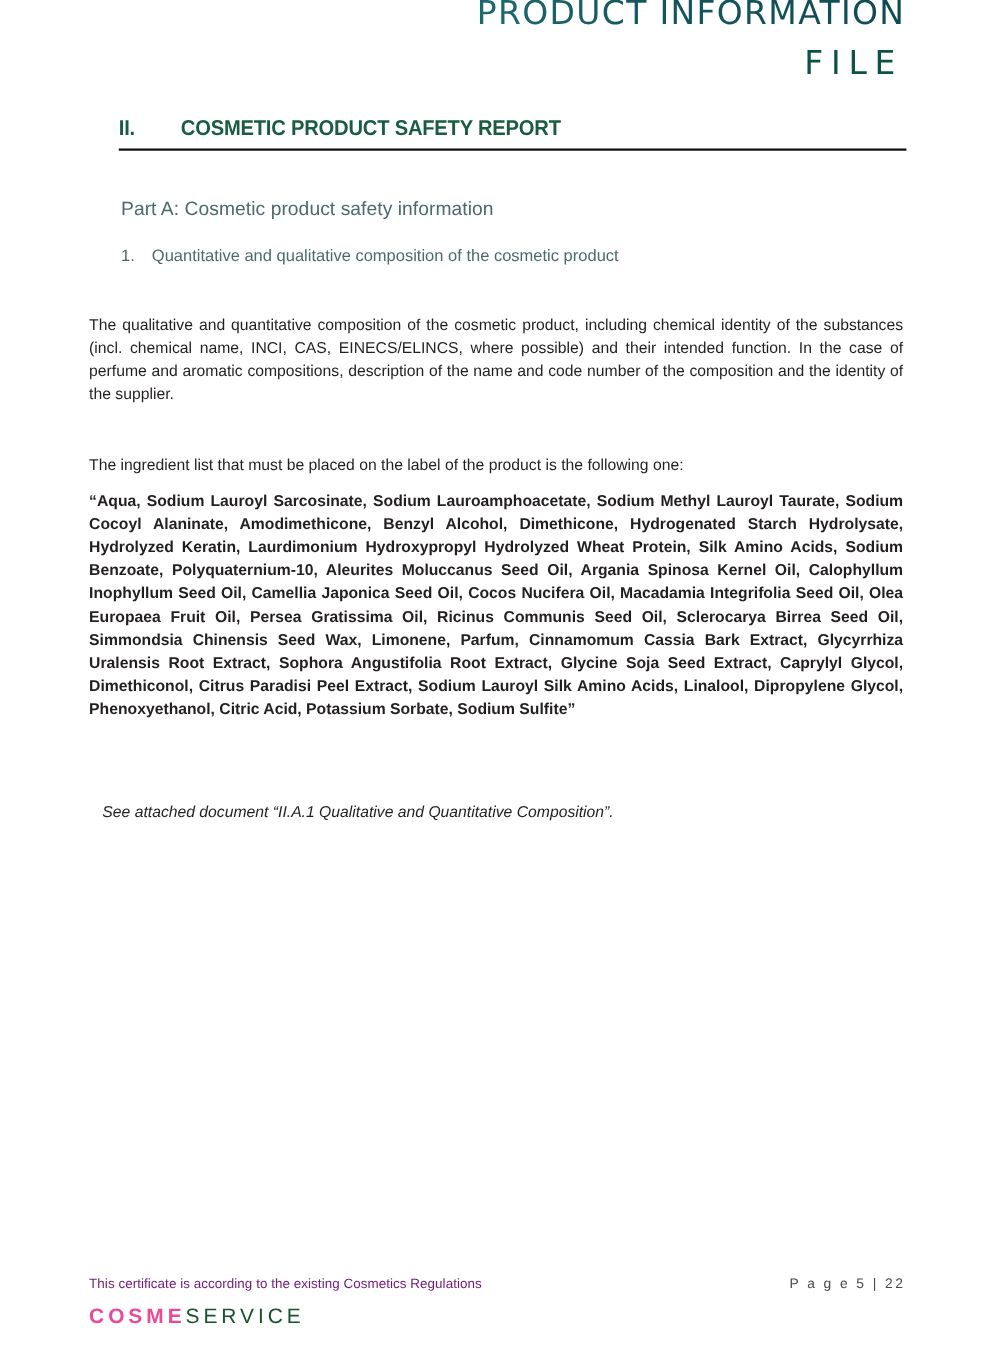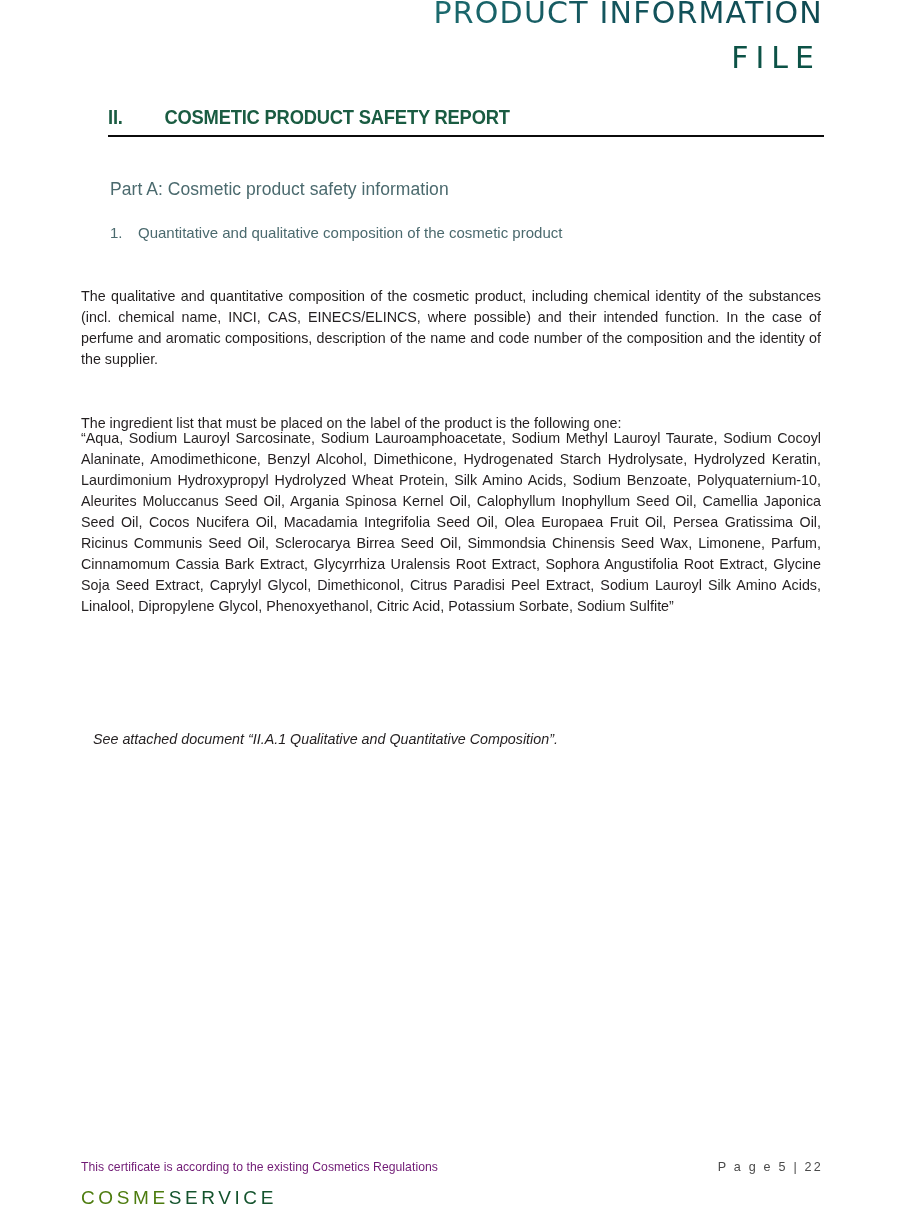--- a/index.html
+++ b/index.html
@@ -117,21 +117,21 @@
     left: 81px;
     width: 740px;
     font-size: 14.3px;
     line-height: 21px;
     color: #231f20;
     text-align: justify;
     text-justify: inter-word;
   }
   #para-intro { top: 272px; }
   #para-lead  { top: 399px; text-align: left; }
-  #para-inci  { top: 414px; }
+  #para-inci  { top: 432px; font-weight: bold; }
   #para-note  {
     top: 715px;
     font-style: italic;
     font-size: 14.3px;
     text-align: left;
     margin-left: 12px;
   }
 
   
   .footer {
@@ -156,22 +156,22 @@
     letter-spacing: 2.2px;
     white-space: nowrap;
   }
   .brand {
     margin-top: 13px;
     font-size: 19px;
     letter-spacing: 3.6px;
     white-space: nowrap;
   }
   .brand .brand-light {
-    color: #4d7c0f;
-    font-weight: 400;
+    color: #ec4899;
+    font-weight: 700;
   }
   .brand .brand-bold {
     color: #14532d;
     font-weight: normal;
   }
 </style>
 </head>
 <body>
 
 <div class="page">

